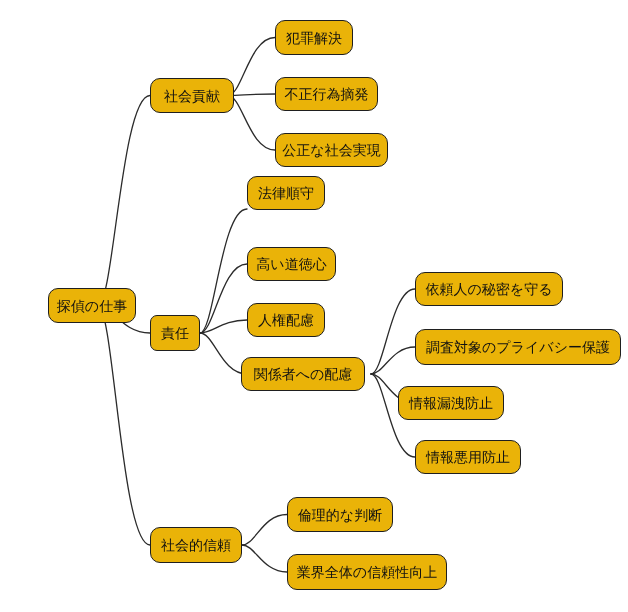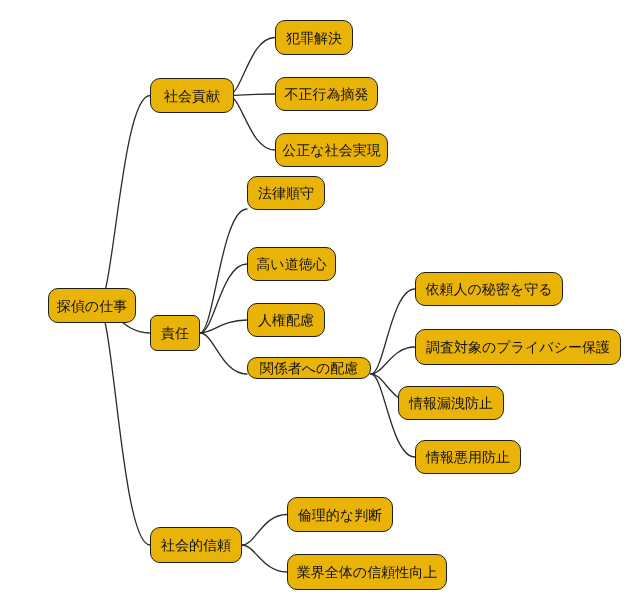--- a/index.html
+++ b/index.html
@@ -69,21 +69,21 @@
 
   <div class="node" style="left: 10px; top: 288px; width: 88px; height: 35px; margin-left: 38px;">探偵の仕事</div>
   <div class="node" style="left: 150px; top: 78px; width: 84px; height: 35px;">社会貢献</div>
   <div class="node" style="left: 275px; top: 20px; width: 78px; height: 35px;">犯罪解決</div>
   <div class="node" style="left: 275px; top: 77px; width: 103px; height: 34px;">不正行為摘発</div>
   <div class="node" style="left: 275px; top: 133px; width: 113px; height: 34px;">公正な社会実現</div>
   <div class="node" style="left: 150px; top: 315px; width: 50px; height: 36px; border-radius: 7px;">責任</div>
   <div class="node" style="left: 247px; top: 176px; width: 78px; height: 34px;">法律順守</div>
   <div class="node" style="left: 247px; top: 247px; width: 89px; height: 34px;">高い道徳心</div>
   <div class="node" style="left: 247px; top: 303px; width: 78px; height: 34px;">人権配慮</div>
-  <div class="node" style="left: 247px; top: 357px; width: 124px; height: 22px;">関係者への配慮</div>
+  <div class="node" style="left: 241px; top: 357px; width: 124px; height: 34px;">関係者への配慮</div>
   <div class="node" style="left: 415px; top: 272px; width: 148px; height: 34px;">依頼人の秘密を守る</div>
   <div class="node" style="left: 415px; top: 329px; width: 206px; height: 36px;">調査対象のプライバシー保護</div>
   <div class="node" style="left: 398px; top: 386px; width: 106px; height: 34px;">情報漏洩防止</div>
   <div class="node" style="left: 415px; top: 440px; width: 106px; height: 34px;">情報悪用防止</div>
   <div class="node" style="left: 150px; top: 527px; width: 92px; height: 36px;">社会的信頼</div>
   <div class="node" style="left: 287px; top: 497px; width: 106px; height: 35px;">倫理的な判断</div>
   <div class="node" style="left: 287px; top: 554px; width: 160px; height: 36px;">業界全体の信頼性向上</div>
 </div>
 
 </body></html>

